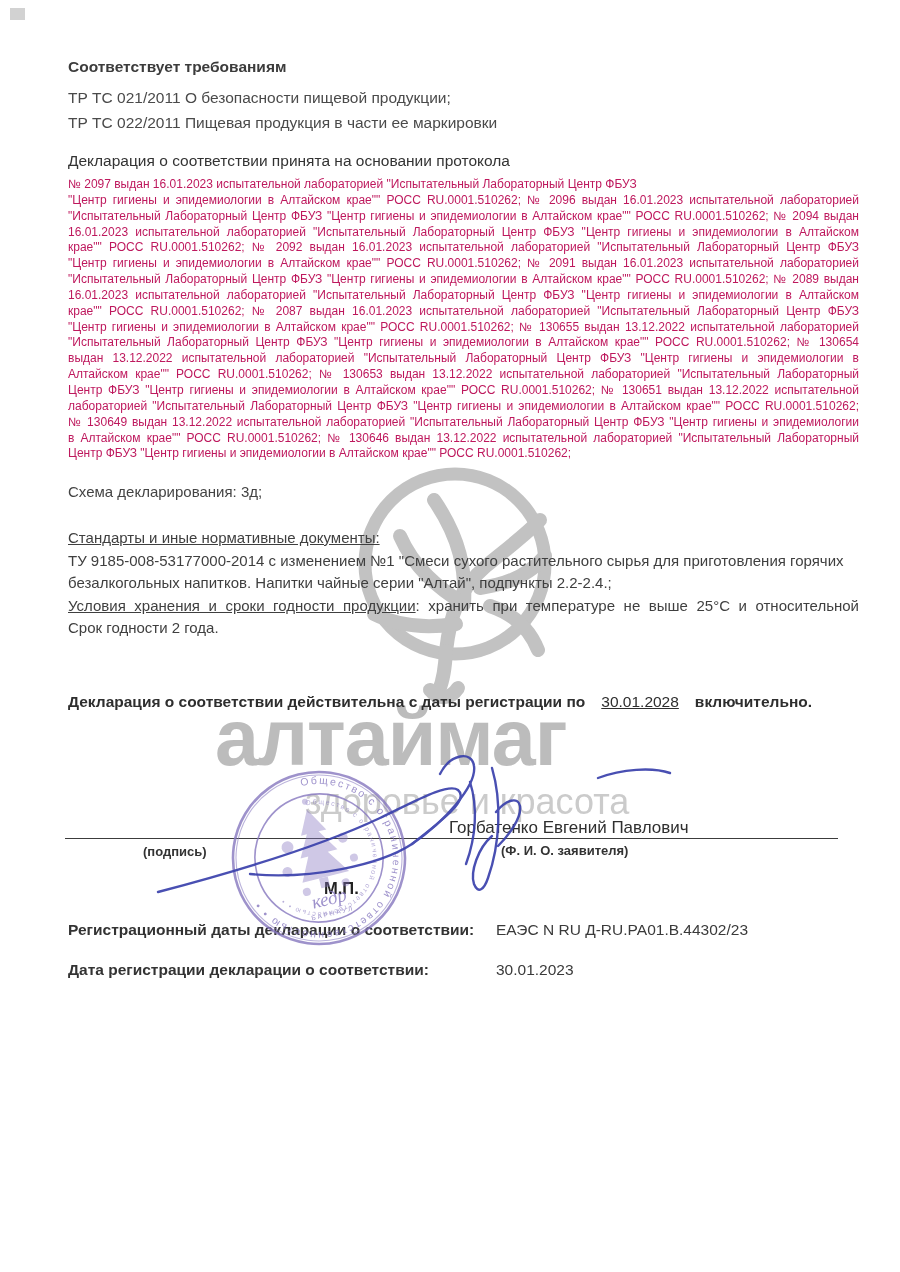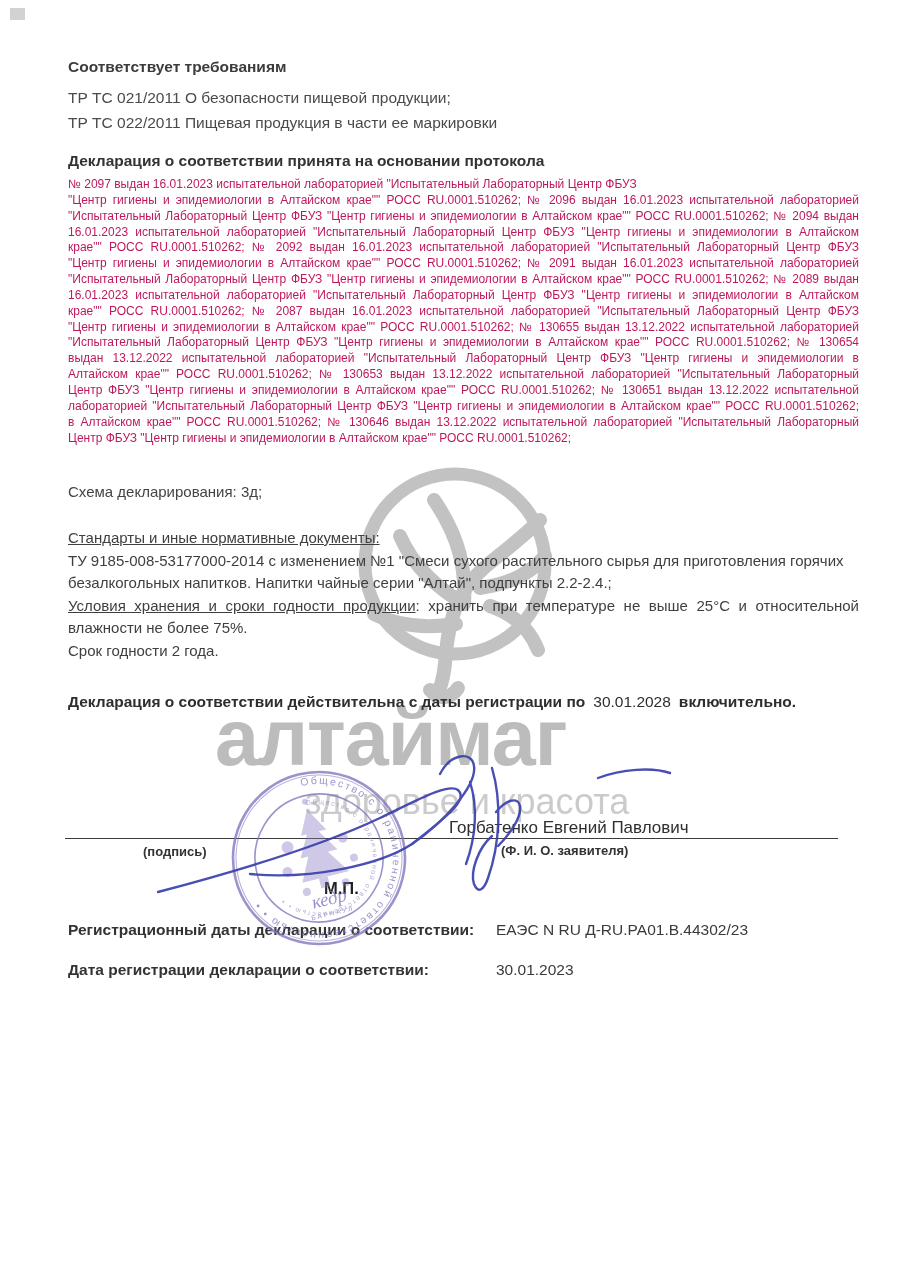--- a/index.html
+++ b/index.html
@@ -25,34 +25,34 @@
   .wm-tagline {
     left:305px; top:781px; font-size:36px; color:#cbcbcb; white-space:nowrap;
   }
 
   
   .txt { z-index:2; }
   .req-block { left:68px; top:58px; width:790px; font-size:15.5px; color:#4a4a4a; }
   .req-heading { font-weight:bold; color:#3c3c3c; margin-bottom:9px; }
   .req-item { line-height:25px; }
 
-  .proto-heading { left:68px; top:152px; width:790px; font-size:15.5px; font-weight:bold; color:#333; }
+  .proto-heading { left:68px; top:152px; width:790px; font-size:15.5px; font-weight:normal; color:#333; }
 
   .proto-block { left:68px; top:177px; width:791px; font-size:12px; line-height:15.85px; color:#be185d; }
   .proto-line { white-space:nowrap; overflow:hidden; text-align:justify; text-align-last:justify; }
   .proto-line:first-child, .proto-line:last-child { text-align-last:left; }
 
   .scheme-line { left:68px; top:483px; font-size:15px; color:#444; }
 
   .info-block { left:68px; top:527px; width:791px; font-size:15px; line-height:22.5px; color:#3f3f3f; }
   .info-heading { font-weight:bold; color:#333; }
   .jline { white-space:nowrap; overflow:hidden; text-align:justify; text-align-last:justify; }
 
   .validity { left:68px; top:693px; width:800px; font-size:15.5px; font-weight:bold; color:#2e2e2e; }
-  .validity .date { margin:0 8px; font-weight:normal; }
+  .validity .date { margin:0 16px; font-weight:normal;text-decoration:underline; }
 
   
   .sig-rule { left:65px; top:838px; width:773px; border-top:1.6px solid #3c3c3c; height:0; }
   .sig-caption { left:143px; top:844px; font-size:13px; font-weight:bold; color:#333; }
   .applicant-name { left:449px; top:818px; font-size:17px; color:#2f2f2f; }
   .applicant-caption { left:501px; top:843px; font-size:13px; font-weight:bold; color:#333; }
   .mp-mark { left:324px; top:879px; font-size:16.5px; font-weight:bold; color:#222; }
 
   .stamp-svg { left:221px; top:760px; z-index:3; }
   .sign-svg { left:140px; top:752px; z-index:4; }
@@ -106,34 +106,34 @@
       <div class="proto-line">"Центр гигиены и эпидемиологии в Алтайском крае"" РОСС RU.0001.510262; № 2091 выдан 16.01.2023  испытательной лабораторией</div>
       <div class="proto-line">"Испытательный Лабораторный Центр ФБУЗ "Центр гигиены и эпидемиологии в Алтайском крае"" РОСС RU.0001.510262; № 2089 выдан</div>
       <div class="proto-line">16.01.2023  испытательной лабораторией "Испытательный Лабораторный Центр ФБУЗ "Центр гигиены и эпидемиологии в Алтайском</div>
       <div class="proto-line">крае"" РОСС RU.0001.510262; № 2087 выдан 16.01.2023  испытательной лабораторией "Испытательный Лабораторный Центр ФБУЗ</div>
       <div class="proto-line">"Центр гигиены и эпидемиологии в Алтайском крае"" РОСС RU.0001.510262; № 130655 выдан 13.12.2022  испытательной лабораторией</div>
       <div class="proto-line">"Испытательный Лабораторный Центр ФБУЗ "Центр гигиены и эпидемиологии в Алтайском крае"" РОСС RU.0001.510262;  № 130654</div>
       <div class="proto-line">выдан 13.12.2022  испытательной лабораторией "Испытательный Лабораторный Центр ФБУЗ "Центр гигиены и эпидемиологии в</div>
       <div class="proto-line">Алтайском крае"" РОСС RU.0001.510262;  № 130653 выдан 13.12.2022  испытательной лабораторией "Испытательный Лабораторный</div>
       <div class="proto-line">Центр ФБУЗ "Центр гигиены и эпидемиологии в Алтайском крае"" РОСС RU.0001.510262;  № 130651 выдан 13.12.2022  испытательной</div>
       <div class="proto-line">лабораторией "Испытательный Лабораторный Центр ФБУЗ "Центр гигиены и эпидемиологии в Алтайском крае"" РОСС RU.0001.510262;</div>
+      <div class="proto-line">№ 130649 выдан 13.12.2022  испытательной лабораторией "Испытательный Лабораторный Центр ФБУЗ "Центр гигиены и эпидемиологии</div>
       <div class="proto-line">в Алтайском крае"" РОСС RU.0001.510262;  № 130646 выдан 13.12.2022  испытательной лабораторией "Испытательный Лабораторный</div>
       <div class="proto-line">Центр ФБУЗ "Центр гигиены и эпидемиологии в Алтайском крае"" РОСС RU.0001.510262;</div>
     </div>
 
   <div class="abs txt scheme-line">Схема декларирования: 3д;</div>
 
   <div class="abs txt info-block">
     <div class="u">Стандарты и иные нормативные документы:</div>
     <div>ТУ 9185-008-53177000-2014 с изменением №1 "Смеси сухого растительного сырья для приготовления горячих</div>
     <div>безалкогольных напитков. Напитки чайные серии "Алтай", подпункты 2.2-2.4.;</div>
     <div class="jline">
       <span class="u">Условия хранения и сроки годности продукции</span><span>: хранить при температуре не выше 25°С и относительной</span>
     </div>
-    <div>влажности не более 75%.</div>
     <div>Срок годности 2 года.</div>
   </div>
 
   <div class="abs txt validity">
     <span>Декларация о соответствии действительна с даты регистрации по</span><span class="date">30.01.2028</span><span>включительно.</span>
   </div>
 
   <svg class="abs stamp-svg" width="196" height="196" viewBox="0 0 196 196">
     <defs>
       <path id="ringPath" d="M 98,24 A 74,74 0 1 1 97.9,24"></path>

